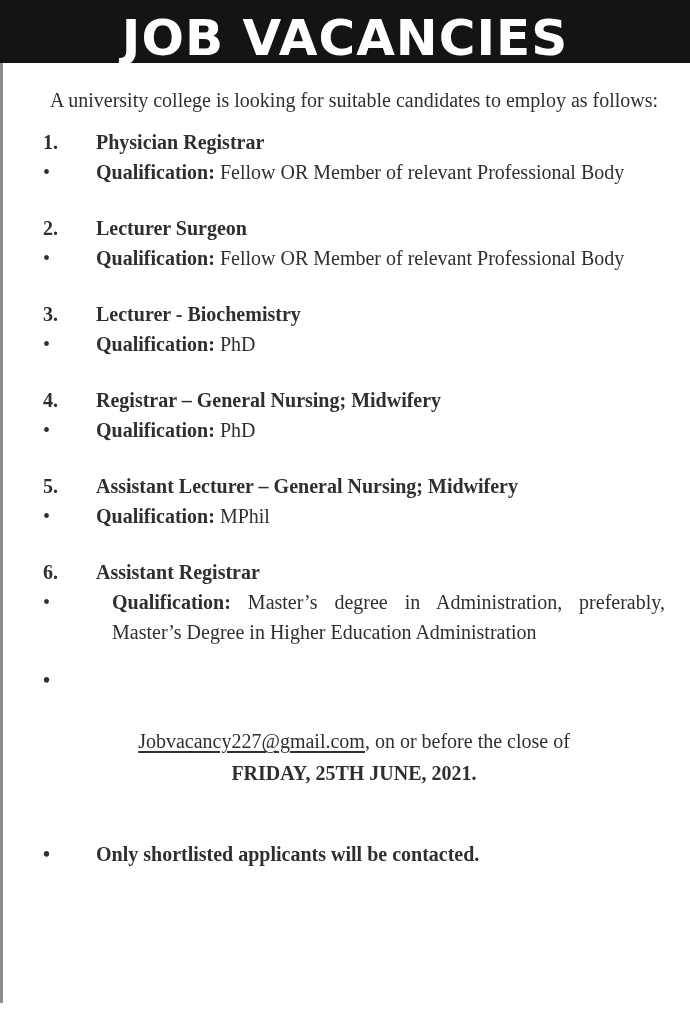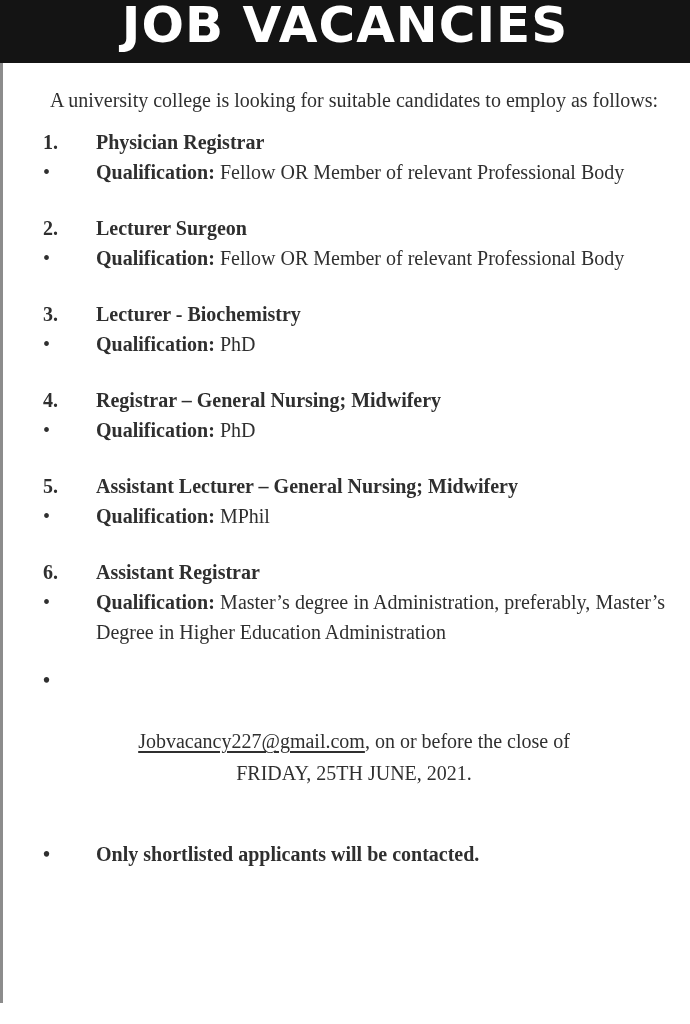--- a/index.html
+++ b/index.html
@@ -14,21 +14,21 @@
   .poster{
     width:690px;height:1024px;
     background:var(--page-bg);
     font-family:"Liberation Serif", serif;
     color:var(--body-text);
     overflow:hidden;
   }
   .header{
     background:var(--header-bg);
     height:63px;
-    display:flex;align-items:flex-start;justify-content:center;
+    display:flex;align-items:flex-end;justify-content:center;
   }
   .header h1{
     font-family:"DejaVu Sans", sans-serif;
     font-weight:bold;
     font-size:50px;
     letter-spacing:1px;
     color:var(--header-text);
     line-height:1;
     white-space:nowrap;
   }
@@ -50,39 +50,39 @@
   .row{
     display:grid;
     grid-template-columns:53px 1fr;
     align-items:start;
   }
   .marker{line-height:30px;}
   .num{font-weight:bold;}
   .bullet{font-size:20px;}
   .pos-title{font-weight:bold;}
   .q-label{font-weight:bold;}
-  .qual.justified{text-align:justify;}
+  .qual.justified{text-align:justify;margin-left:16px;}
   .apps-row{
     grid-template-columns:88px 1fr;
     margin-top:18px;
     font-weight:bold;
   }
   .contact{
     margin-top:30px;
     line-height:32px;
     text-align:center;
   }
   .email{
     text-decoration:underline;
     text-underline-offset:3px;
     color:var(--body-text);
     cursor:pointer;
   }
   .deadline{
-    font-weight:normal;
+    font-weight:bold;
     letter-spacing:0px;
   }
   .footer-row{
     margin-top:50px;
     font-weight:bold;
   }
 </style>
 </head>
 <body>
 

